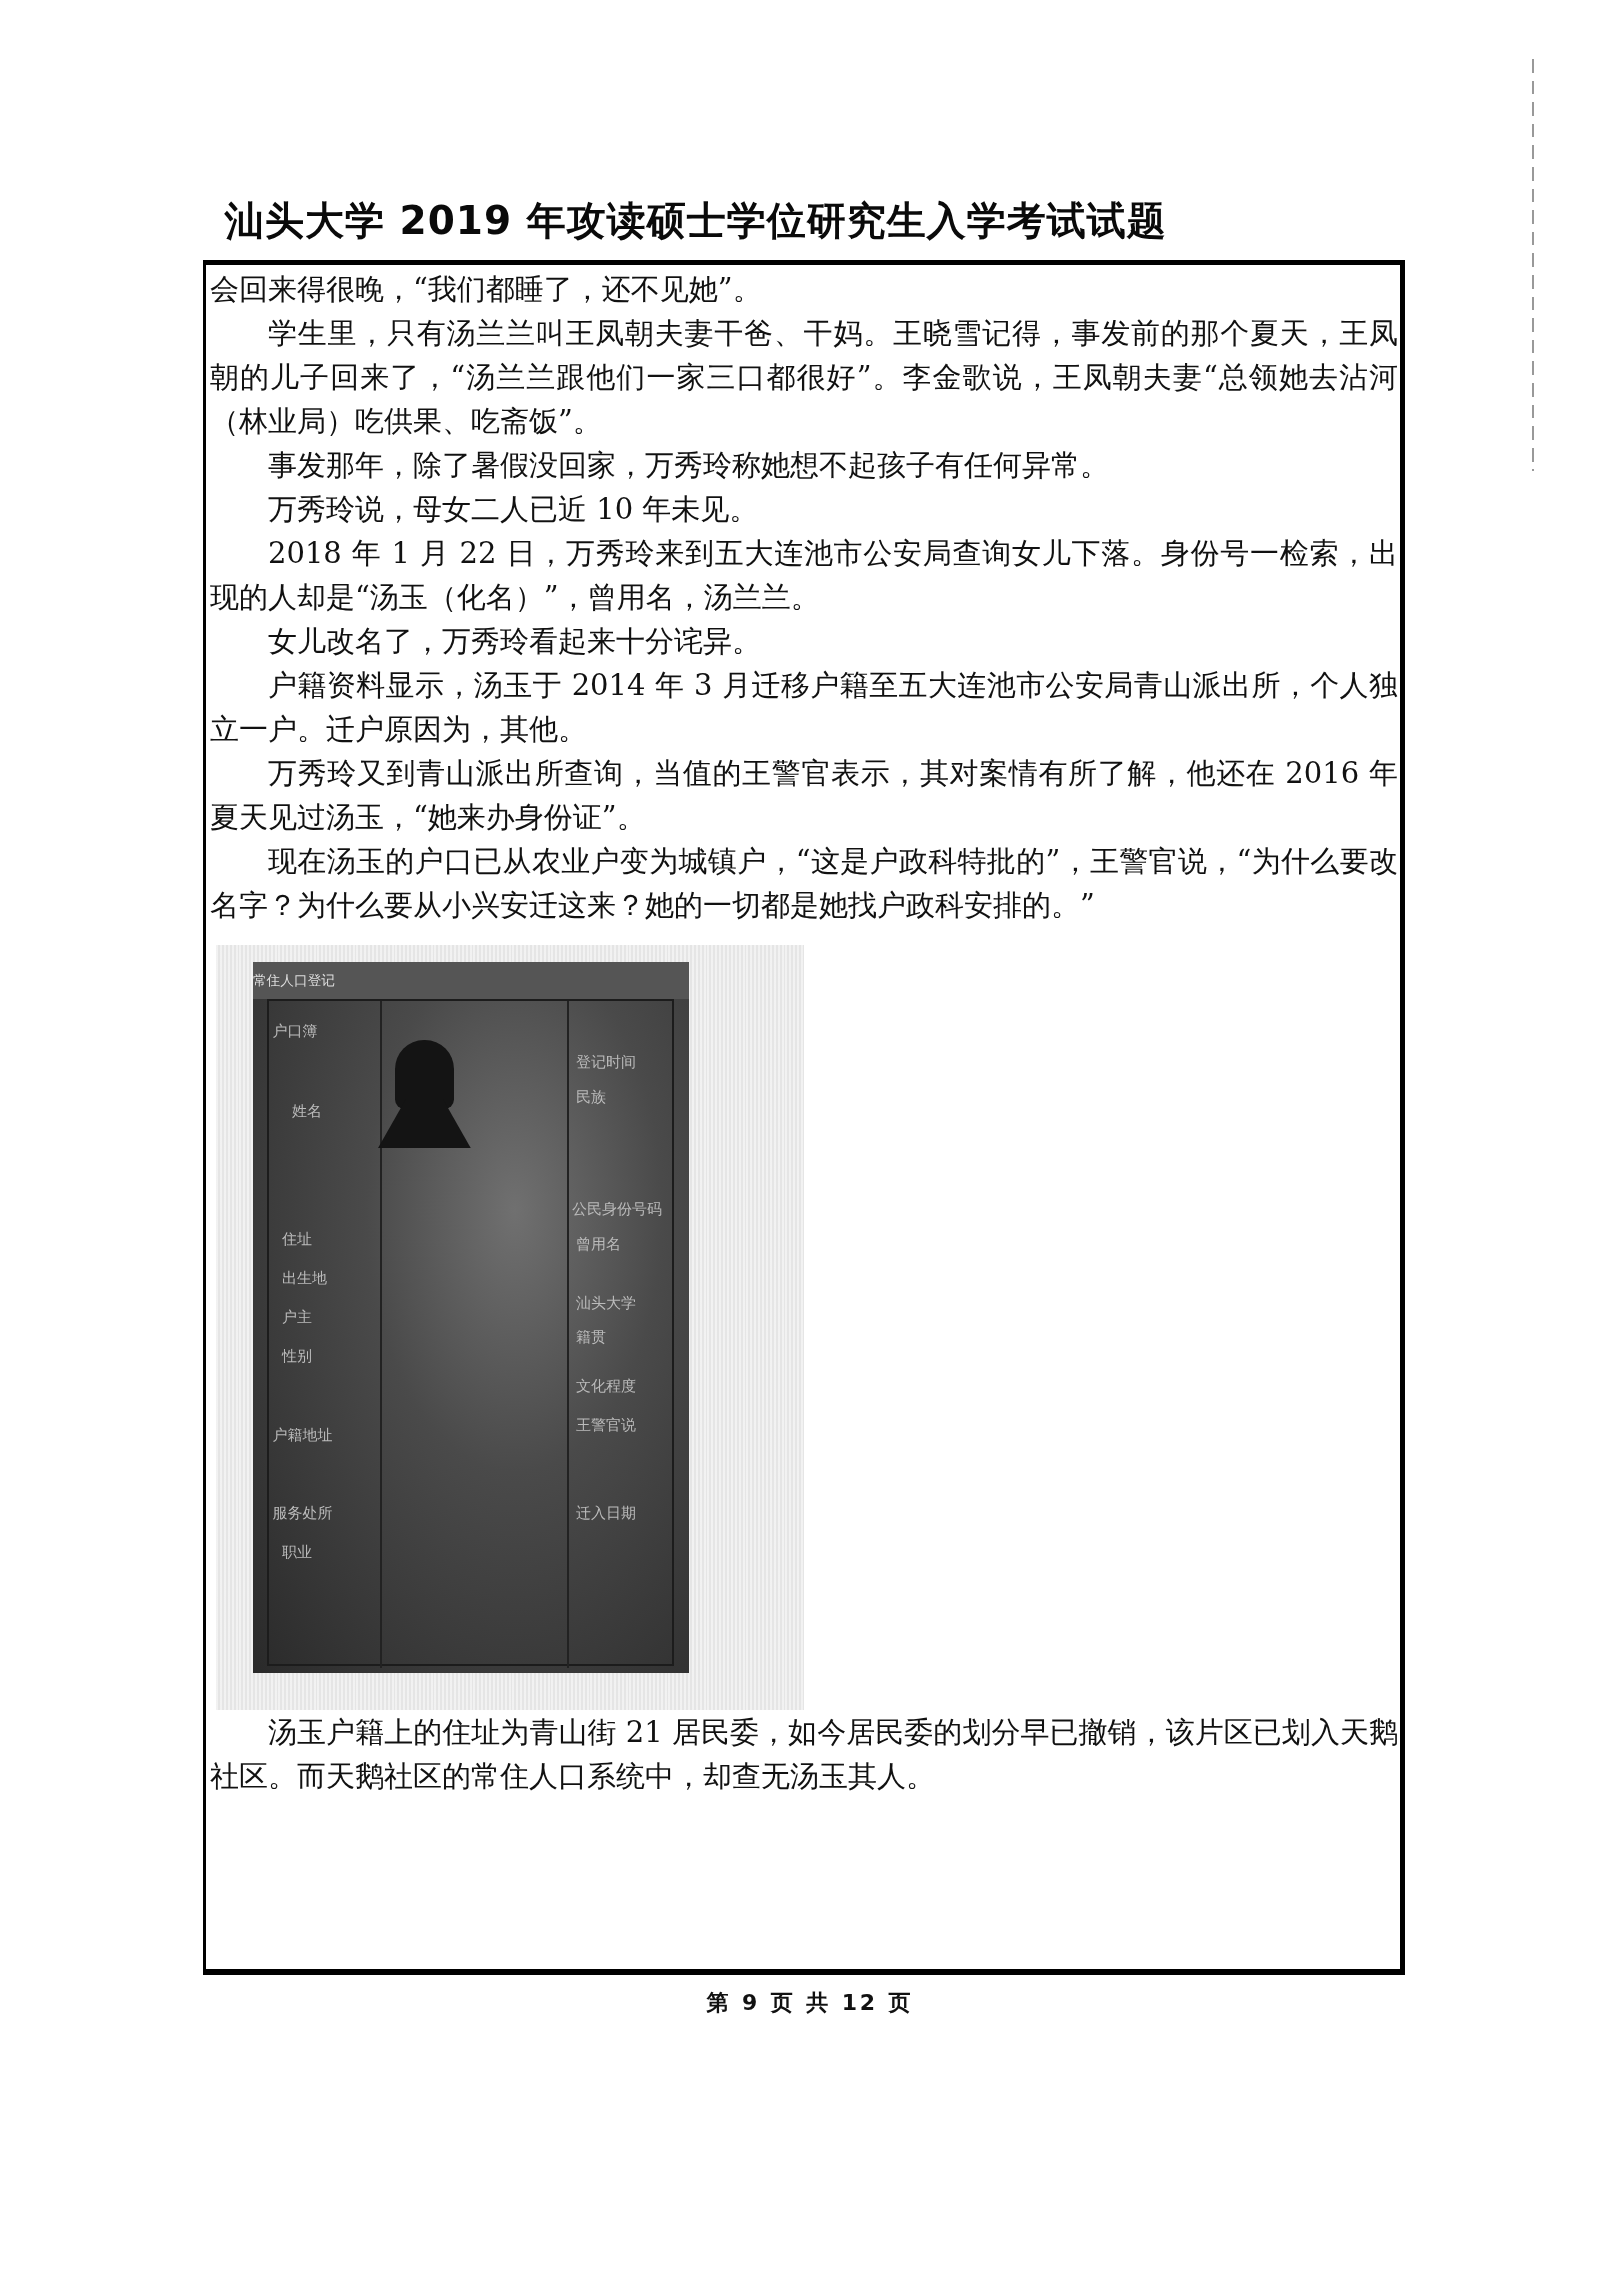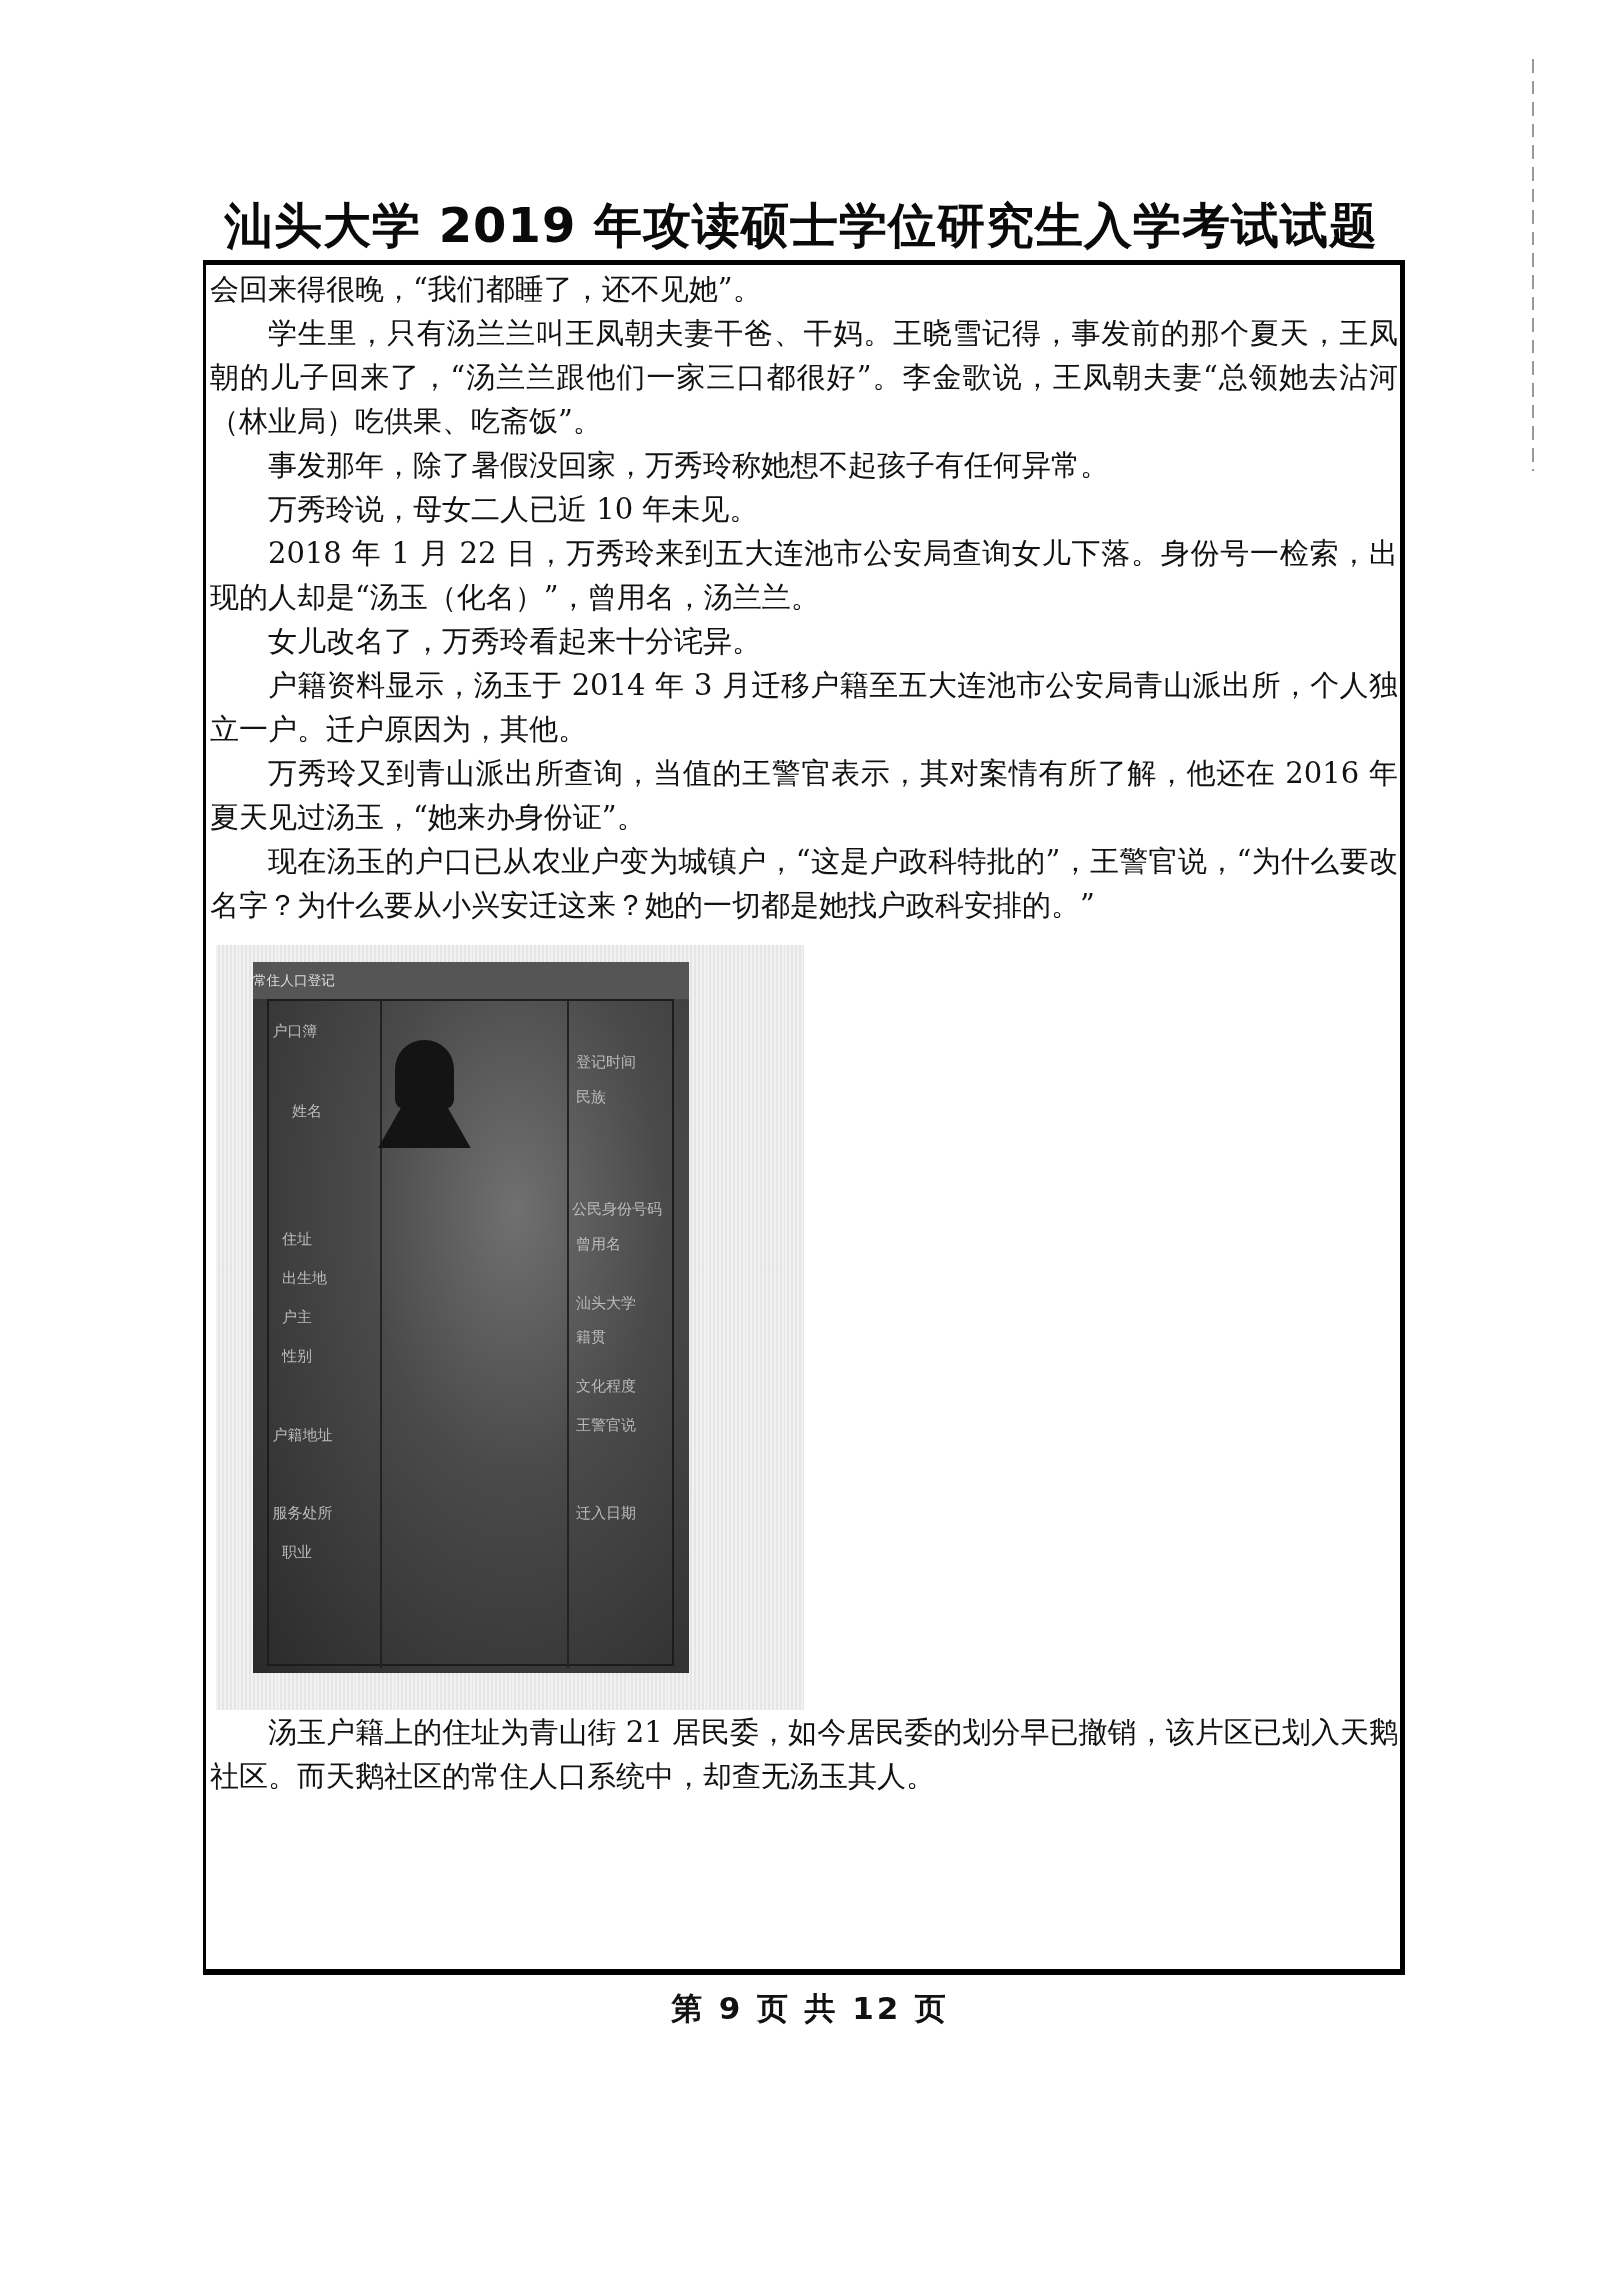--- a/index.html
+++ b/index.html
@@ -3,21 +3,21 @@
   <meta charset="utf-8">
   <style>
     html, body { margin: 0; padding: 0; background: #ffffff; }
     body {
       width: 1620px; height: 2293px; position: relative; overflow: hidden;
       font-family: "DejaVu Serif", "Liberation Serif", serif; color: #111;
     }
     .page-title {
       position: absolute; left: 225px; top: 194px; width: 1127px;
       font-family: "DejaVu Sans", "Liberation Sans", sans-serif;
-      font-size: 48px; font-weight: bold; letter-spacing: 1px; white-space: nowrap;
+      font-size: 39px; font-weight: bold; letter-spacing: 1px; white-space: nowrap;
       color: #0a0a0a;
     }
     .frame {
       position: absolute; left: 203px; top: 260px; width: 1202px; height: 1715px;
       border-top: 5.9px solid #000; border-left: 3.9px solid #000;
       border-right: 5.9px solid #000; border-bottom: 6.9px solid #000;
       box-sizing: border-box;
     }
     .content {
       position: absolute; left: 210px; top: 267px; width: 1188px;
@@ -57,21 +57,21 @@
     .photo .field-label {
       position: absolute; color: #bbb; font-size: 15px;
       font-family: "DejaVu Sans", sans-serif; white-space: nowrap;
     }
     .photo .vline {
       position: absolute; top: 39px; width: 2px; height: 667px; background: #222;
     }
     .caption { margin: 2px 0 0 0; }
     .page-footer {
       position: absolute; left: 0; width: 1620px; top: 1988px; text-align: center;
-      font-family: "DejaVu Sans", sans-serif; font-size: 31px; font-weight: bold;
+      font-family: "DejaVu Sans", sans-serif; font-size: 22px; font-weight: bold;
       letter-spacing: 2.9px;
     }
     .scan-edge {
       position: absolute; left: 1532px; top: 59px; width: 2px; height: 412px;
       background: repeating-linear-gradient(180deg, #333 0 13.7px, transparent 13.7px 21.6px);
       opacity: 0.5;
     }
   </style>
 </head>
 <body>

